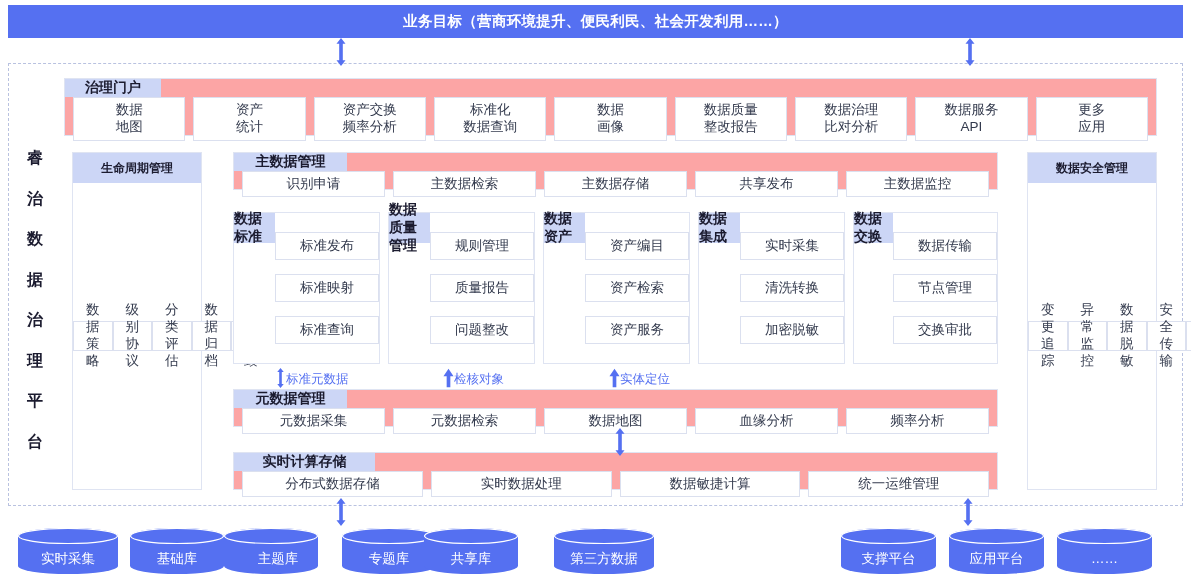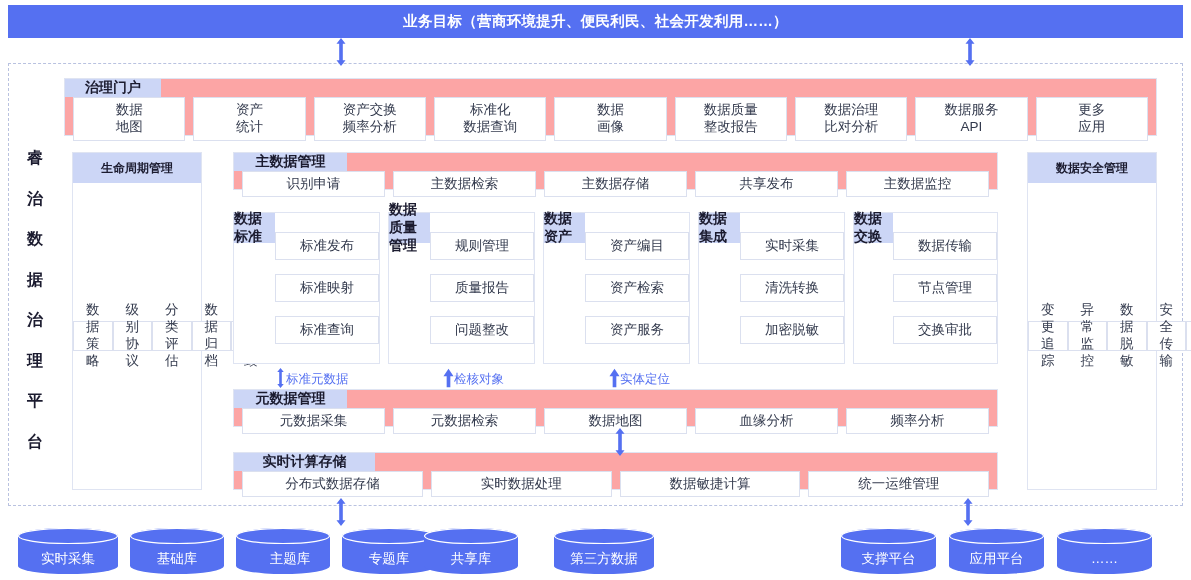--- a/index.html
+++ b/index.html
@@ -348,21 +348,21 @@
         </svg>
         <div class="label">实时采集</div>
       </div>
       <div class="cyl" style="left: 130px; width: 94px;">
         <svg class="shape" width="94" height="46" viewBox="0 0 94 46">
           <path d="M0,8 a47,8 0 0 1 94,0 v30 a47,8 0 0 1 -94,0 Z" fill="#5570f1"></path>
           <ellipse cx="47" cy="8" rx="46.5" ry="7.5" fill="#5570f1" stroke="#ffffff" stroke-width="1.2"></ellipse>
         </svg>
         <div class="label">基础库</div>
       </div>
-      <div class="cyl" style="left: 236px; width: 108px;">
+      <div class="cyl" style="left: 224px; width: 108px;">
         <svg class="shape" width="94" height="46" viewBox="0 0 94 46">
           <path d="M0,8 a47,8 0 0 1 94,0 v30 a47,8 0 0 1 -94,0 Z" fill="#5570f1"></path>
           <ellipse cx="47" cy="8" rx="46.5" ry="7.5" fill="#5570f1" stroke="#ffffff" stroke-width="1.2"></ellipse>
         </svg>
         <div class="label">主题库</div>
       </div>
       <div class="cyl" style="left: 342px; width: 94px;">
         <svg class="shape" width="94" height="46" viewBox="0 0 94 46">
           <path d="M0,8 a47,8 0 0 1 94,0 v30 a47,8 0 0 1 -94,0 Z" fill="#5570f1"></path>
           <ellipse cx="47" cy="8" rx="46.5" ry="7.5" fill="#5570f1" stroke="#ffffff" stroke-width="1.2"></ellipse>

